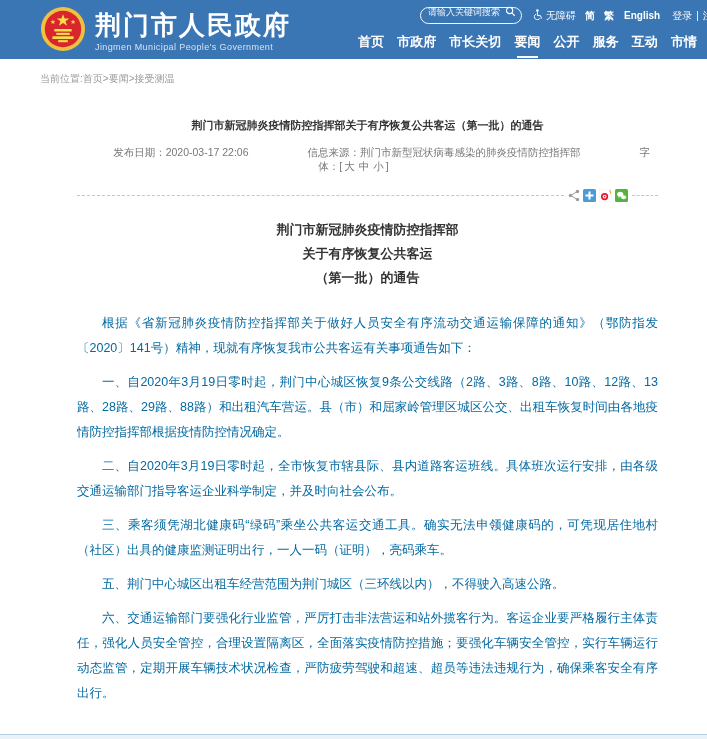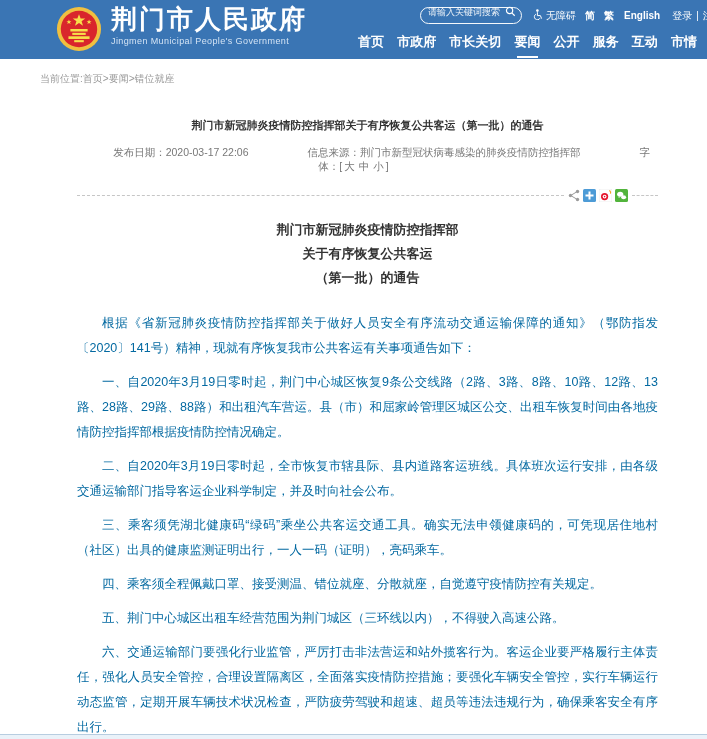--- a/index.html
+++ b/index.html
@@ -2,21 +2,21 @@
 <html><head>
 <meta charset="utf-8">
 <style>
   * { margin:0; padding:0; box-sizing:border-box; }
   html,body { background:#fff; }
   body { font-family:"Liberation Sans", sans-serif; }
   .page { position:relative; width:707px; height:739px; background:#fff; overflow:hidden; margin:0 auto; }
 
   
   .site-header { position:relative; height:59px; background:#3a75b4; }
-  .brand { position:absolute; left:56px; top:6px; display:flex; align-items:flex-start; gap:9px; cursor:pointer; }
+  .brand { position:absolute; left:40px; top:6px; display:flex; align-items:flex-end; gap:9px; cursor:pointer; }
   .emblem { width:46px; height:46px; display:block; }
   .site-title { font-size:26px; font-weight:bold; color:#fff; letter-spacing:2px; line-height:1.05; }
   .site-subtitle { font-size:9px; color:#d3e3f4; letter-spacing:.4px; margin-top:3px; }
 
   .header-top { position:absolute; top:7px; left:420px; right:8px; display:flex; align-items:center; color:#fff; font-size:10px; white-space:nowrap; }
   .search-box { display:flex; align-items:center; width:102px; height:17px; border:1px solid rgba(255,255,255,.95); border-radius:9px; padding:0 5px 8px 7px; }
   .search-box input { flex:1; min-width:0; background:transparent; border:none; outline:none; color:#fff; font-size:9px; font-family:inherit; }
   .search-box input::placeholder { color:rgba(255,255,255,.9); }
   .search-icon { width:11px; height:11px; display:block; cursor:pointer; }
   .hlink { color:#fff; text-decoration:none; cursor:pointer; }
@@ -112,21 +112,21 @@
       <a class="nav-item">市长关切</a>
       <a class="nav-item active">要闻</a>
       <a class="nav-item">公开</a>
       <a class="nav-item">服务</a>
       <a class="nav-item">互动</a>
       <a class="nav-item">市情</a>
     </nav>
   </header>
 
   <div class="breadcrumb">
-    <span>当前位置:</span><a>首页</a><span>&gt;</span><a>要闻</a><span>&gt;</span><span>错位就座</span>
+    <span>当前位置:</span><a>首页</a><span>&gt;</span><a>要闻</a><span>&gt;</span><span>接受测温</span>
   </div>
 
   <article class="article">
     <h1 class="article-title">荆门市新冠肺炎疫情防控指挥部关于有序恢复公共客运（第一批）的通告</h1>
 
     <div class="meta">
       <span class="grp"><span>发布日期：</span><span>2020-03-17 22:06</span></span>
       <span class="grp"><span>信息来源：</span><span>荆门市新型冠状病毒感染的肺炎疫情防控指挥部</span></span>
       <span class="grp"><span>字体：</span><span>[</span><a>大</a><a>中</a><a>小</a><span>]</span></span>
     </div>
@@ -165,21 +165,20 @@
 
     <div class="doc">
       <p class="doc-head">荆门市新冠肺炎疫情防控指挥部</p>
       <p class="doc-head">关于有序恢复公共客运</p>
       <p class="doc-head">（第一批）的通告</p>
 
       <p class="doc-para first">根据《省新冠肺炎疫情防控指挥部关于做好人员安全有序流动交通运输保障的通知》（鄂防指发〔2020〕141号）精神，现就有序恢复我市公共客运有关事项通告如下：</p>
       <p class="doc-para">一、自2020年3月19日零时起，荆门中心城区恢复9条公交线路（2路、3路、8路、10路、12路、13路、28路、29路、88路）和出租汽车营运。县（市）和屈家岭管理区城区公交、出租车恢复时间由各地疫情防控指挥部根据疫情防控情况确定。</p>
       <p class="doc-para">二、自2020年3月19日零时起，全市恢复市辖县际、县内道路客运班线。具体班次运行安排，由各级交通运输部门指导客运企业科学制定，并及时向社会公布。</p>
       <p class="doc-para">三、乘客须凭湖北健康码“绿码”乘坐公共客运交通工具。确实无法申领健康码的，可凭现居住地村（社区）出具的健康监测证明出行，一人一码（证明），亮码乘车。</p>
-      <p class="doc-para">四、乘客须全程佩戴口罩、接受测温、错位就座、分散就座，自觉遵守疫情防控有关规定。</p>
       <p class="doc-para">五、荆门中心城区出租车经营范围为荆门城区（三环线以内），不得驶入高速公路。</p>
       <p class="doc-para">六、交通运输部门要强化行业监管，严厉打击非法营运和站外揽客行为。客运企业要严格履行主体责任，强化人员安全管控，合理设置隔离区，全面落实疫情防控措施；要强化车辆安全管控，实行车辆运行动态监管，定期开展车辆技术状况检查，严防疲劳驾驶和超速、超员等违法违规行为，确保乘客安全有序出行。</p>
 
     </div>
   </article>
 
   <footer class="footer-band"></footer>
 </div>
 
 </body></html>

